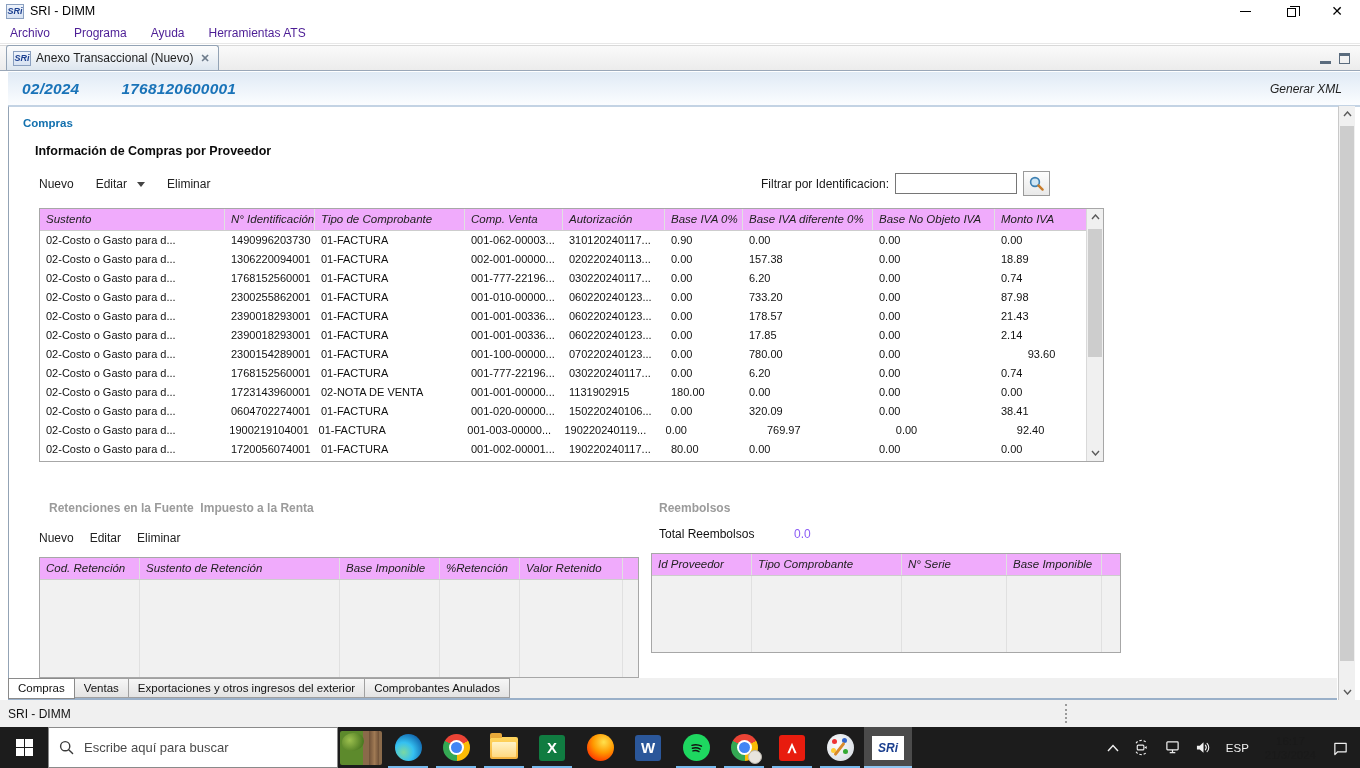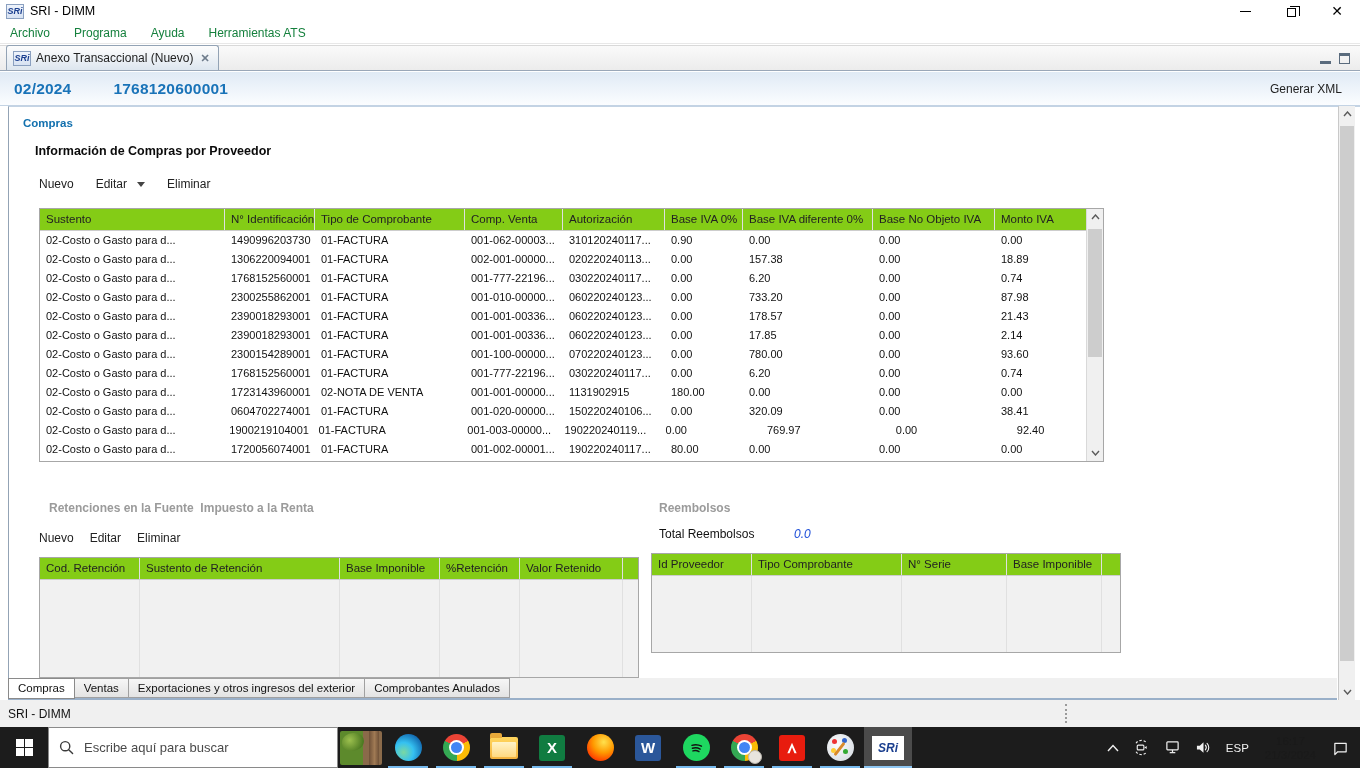--- a/index.html
+++ b/index.html
@@ -13,55 +13,55 @@
   .title-text { font-size:12.5px; color:#000; }
   .win-controls { margin-left:auto; display:flex; height:22px; }
   .win-btn { width:46px; height:22px; display:flex; align-items:center; justify-content:center; cursor:default; }
   .glyph-min { width:11px; height:1px; background:#000; display:block; }
   .glyph-restore { width:9px; height:9px; border:1px solid #000; position:relative; background:#fff; margin-top:2px; }
   .glyph-restore::before { content:""; position:absolute; top:-3px; left:2px; width:9px; height:9px; border:1px solid #000; border-left:none; border-bottom:none; }
   .glyph-close { font-size:14px; line-height:14px; color:#000; font-weight:400; }
 
   
   .menubar { position:absolute; top:22px; left:0; right:0; height:22px; background:#fff; display:flex; align-items:center; padding-left:10px; border-bottom:1px solid #e8e8e8; }
-  .menu-item { padding:0 10px 0 0; margin-right:14px; font-size:12px; color:#15803d; }
+  .menu-item { padding:0 10px 0 0; margin-right:14px; font-size:12px; color:#4c1d95; }
 
   
   .tabbar { position:absolute; top:45px; left:0; right:0; height:26px; background:linear-gradient(#fafafa,#ececec); border-top:1px solid #d9d9d9; border-bottom:1px solid #9aa7b8; display:flex; align-items:flex-end; }
   .etab { height:25px; margin-left:6px; display:flex; align-items:center; gap:5px; padding:0 8px 0 6px; background:linear-gradient(#fdfdfd,#dde6ef); border:1px solid #93a3b5; border-bottom:none; border-radius:3px 3px 0 0; font-size:12px; color:#222; }
   .etab .sri-mini { margin-right:0; }
   .etab-close { color:#6e7c8c; font-size:11px; font-weight:bold; padding-left:2px; }
   .view-btns { margin-left:auto; display:flex; gap:8px; padding:0 10px 6px 0; }
   .vb { width:11px; height:11px; position:relative; }
   .vb-min { border-bottom:3px solid #5a6b7d; }
   .vb-max { border:1px solid #5a6b7d; border-top:3px solid #5a6b7d; }
 
   
-  .headerband { position:absolute; top:72px; left:0; right:0; height:34px; background:linear-gradient(#e0eaf5,#fbfdff); display:flex; align-items:center; border-bottom:1px solid #c3d3e4; }
+  .headerband { position:absolute; top:72px; left:8px; right:0; height:34px; background:linear-gradient(#e0eaf5,#fbfdff); display:flex; align-items:center; border-bottom:1px solid #c3d3e4;font-style:italic; }
   .hb-blue { color:#1973b8; font-weight:bold; font-size:15.5px; letter-spacing:.2px; }
   .hb-period { margin-left:14px; }
   .hb-ruc { margin-left:42px; }
   .hb-name { margin-left:56px; }
   .hb-action { margin-left:auto; margin-right:18px; font-size:12px; color:#222; }
 
   
   .content { position:absolute; top:106px; left:8px; right:0; height:572px; background:#fff; border-left:1px solid #93a3b5; border-top:1px solid #c3d3e4; }
   .lbl-compras { position:absolute; left:14px; top:10px; color:#1270ae; font-weight:bold; font-size:11.5px; }
   .info-title { position:absolute; left:26px; top:37px; font-weight:bold; font-size:12.5px; color:#0a0a0a; }
   .tb-row { position:absolute; display:flex; align-items:center; gap:22px; font-size:12px; color:#222; }
   .tb-item { cursor:default; }
   .caret-down { width:0; height:0; border-left:4px solid transparent; border-right:4px solid transparent; border-top:5px solid #444; display:inline-block; margin-left:-12px; }
   .filter-wrap { position:absolute; left:752px; top:64px; display:flex; align-items:center; }
   .filter-label { font-size:12px; margin-right:6px; }
   .filter-input { width:122px; height:21px; border:1px solid #767676; background:#fff; font-size:12px; padding:0 4px; font-family:"Liberation Sans",sans-serif; }
   .filter-btn { width:27px; height:25px; margin-left:6px; border:1px solid #9a9a9a; background:linear-gradient(#fdfdfd,#e9e9e9); display:flex; align-items:center; justify-content:center; }
 
   
   .datatable { position:absolute; background:#fff; border:1px solid #a7a7a7; font-size:11px; overflow:hidden; }
-  .thead { display:flex; height:22px; background:#84cc16; border-bottom:1px solid #cdcdcd; }
+  .thead { display:flex; height:22px; background:#f0abfc; border-bottom:1px solid #cdcdcd;font-style:italic; }
   .th { padding:4px 6px 0 6px; border-right:1px solid #e0e0e0; white-space:nowrap; overflow:hidden; font-size:11.5px; color:#222; }
   .th.filler { flex:1; border-right:none; }
   .tbody .tr { display:flex; height:19px; background:#fff; }
   .td { padding:3px 6px 0 6px; white-space:nowrap; overflow:hidden; color:#111; }
   .empty-table .tbody { background:#f1f1f1; height:100%; }
   .empty-table .tbody .td { border-right:1px solid #e0e0e0; height:100%; }
   .empty-table .tbody .td.filler { flex:1; border-right:none; }
   .empty-table .tbody .tr { background:transparent; }
 
   
@@ -70,21 +70,21 @@
   .vscroll .arrow.up { top:0; }
   .vscroll .arrow.down { bottom:0; }
   .vscroll .thumb { position:absolute; left:1px; width:14px; background:#cdcdcd; }
   .pane-scroll { position:absolute; top:106px; left:1338px; width:17px; height:594px; background:#f0f0f0; border-left:1px solid #c9c9c9; }
   .pane-scroll .arrow { position:absolute; left:0; width:16px; height:16px; display:flex; align-items:center; justify-content:center; color:#5a5a5a; }
   .pane-scroll .thumb { position:absolute; left:1px; width:14px; background:#cdcdcd; }
 
   
   .gray-heading { position:absolute; font-weight:bold; font-size:12px; color:#9b9b9b; white-space:pre; }
   .total-row { position:absolute; left:650px; top:420px; font-size:12px; color:#111; }
-  .total-value { position:absolute; left:785px; top:420px; font-size:12px; color:#1d4ed8;font-style:italic; }
+  .total-value { position:absolute; left:785px; top:420px; font-size:12px; color:#8b5cf6; }
 
   
   .bottomtabs { position:absolute; top:678px; left:8px; right:23px; height:22px; background:#f0f0f0; border-bottom:2px solid #9ab0c9; display:flex; align-items:flex-start; }
   .btab { height:20px; padding:3px 9px 0 9px; font-size:11.5px; color:#111; background:linear-gradient(#f6f6f6,#e3e3e3); border:1px solid #a0a0a0; border-left:none; white-space:nowrap; }
   .btab:first-child { border-left:1px solid #a0a0a0; }
   .btab.active { background:#fff; height:21px; border-color:#8a8a8a; }
 
   
   .statusbar { position:absolute; top:700px; left:0; right:0; height:27px; background:#f0f0f0; display:flex; align-items:center; padding-left:8px; font-size:12px; color:#111; }
   .status-grip { position:absolute; left:1065px; top:4px; height:19px; width:0; border-left:2px dotted #9a9a9a; }
@@ -177,20 +177,30 @@
     <div class="lbl-compras">Compras</div>
     <div class="info-title">Información de Compras por Proveedor</div>
 
     <div class="tb-row" style="left:30px; top:70px;">
       <span class="tb-item">Nuevo</span>
       <span class="tb-item">Editar</span>
       <span class="caret-down"></span>
       <span class="tb-item">Eliminar</span>
     </div>
 
+    <div class="filter-wrap">
+      <span class="filter-label">Filtrar por Identificacion:</span>
+      <input class="filter-input" type="text" value="" style="">
+      <div class="filter-btn">
+        <svg width="17" height="17" viewBox="0 0 17 17">
+          <circle cx="7" cy="7" r="4.4" fill="#cfe6f5" stroke="#3c7fb1" stroke-width="1.6"></circle>
+          <line x1="10.4" y1="10.4" x2="14.6" y2="14.6" stroke="#c77b2a" stroke-width="2.4" stroke-linecap="round"></line>
+        </svg>
+      </div>
+    </div>
 
     <div id="main-table" class="datatable" style="left:30px; top:101px; width:1065px; height:254px;">
         <div class="thead">
           <div class="th" style="width: 185px;">Sustento</div>
           <div class="th" style="width: 90px;">N° Identificación</div>
           <div class="th" style="width: 150px;">Tipo de Comprobante</div>
           <div class="th" style="width: 98px;">Comp. Venta</div>
           <div class="th" style="width: 102px;">Autorización</div>
           <div class="th" style="width: 78px;">Base IVA 0%</div>
           <div class="th" style="width: 130px;">Base IVA diferente 0%</div>
@@ -279,21 +289,21 @@
           </div>
           <div class="tr">
             <div class="td" style="width: 185px;">02-Costo o Gasto para d...</div>
             <div class="td" style="width: 90px;">2300154289001</div>
             <div class="td" style="width: 150px;">01-FACTURA</div>
             <div class="td" style="width: 98px;">001-100-00000...</div>
             <div class="td" style="width: 102px;">070220240123...</div>
             <div class="td" style="width: 78px;">0.00</div>
             <div class="td" style="width: 130px;">780.00</div>
             <div class="td" style="width: 122px;">0.00</div>
-            <div class="td" style="width: 93px;">93.60</div>
+            <div class="td" style="width: 93px; text-align: center;">93.60</div>
           </div>
           <div class="tr">
             <div class="td" style="width: 185px;">02-Costo o Gasto para d...</div>
             <div class="td" style="width: 90px;">1768152560001</div>
             <div class="td" style="width: 150px;">01-FACTURA</div>
             <div class="td" style="width: 98px;">001-777-22196...</div>
             <div class="td" style="width: 102px;">030220240117...</div>
             <div class="td" style="width: 78px;">0.00</div>
             <div class="td" style="width: 130px;">6.20</div>
             <div class="td" style="width: 122px;">0.00</div>

